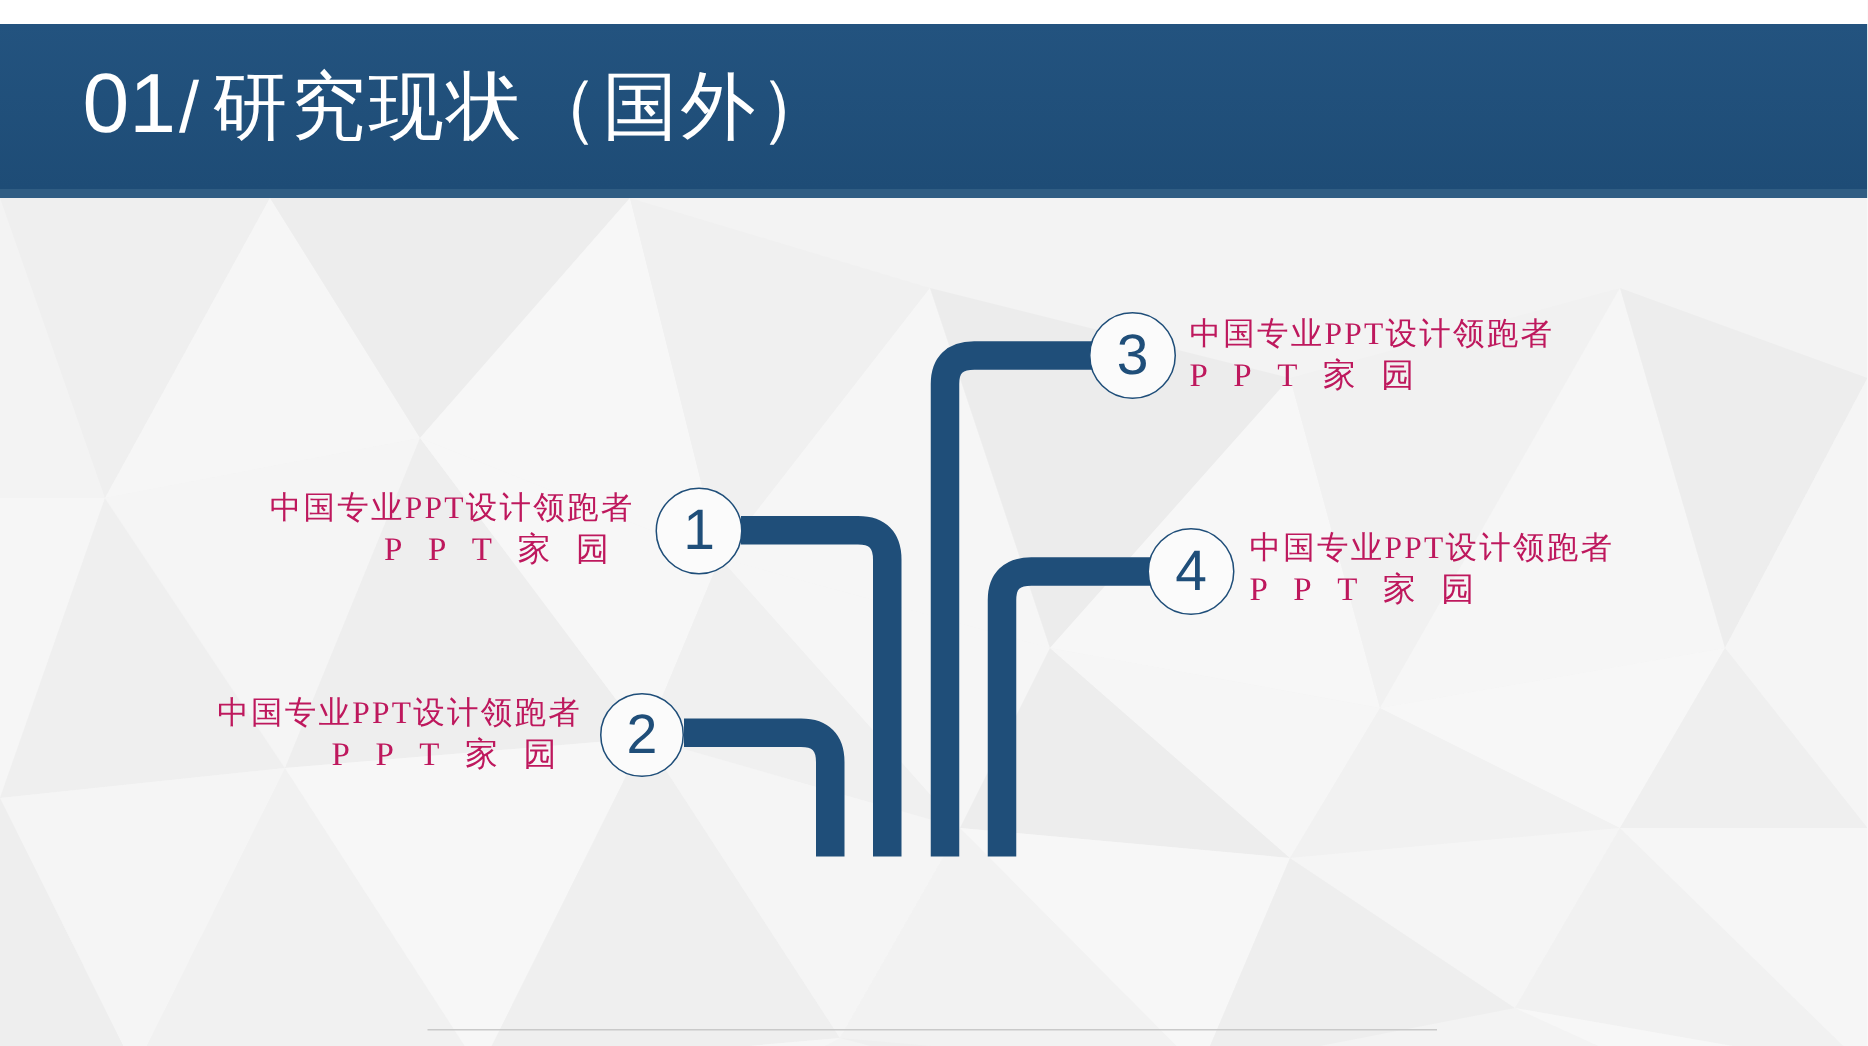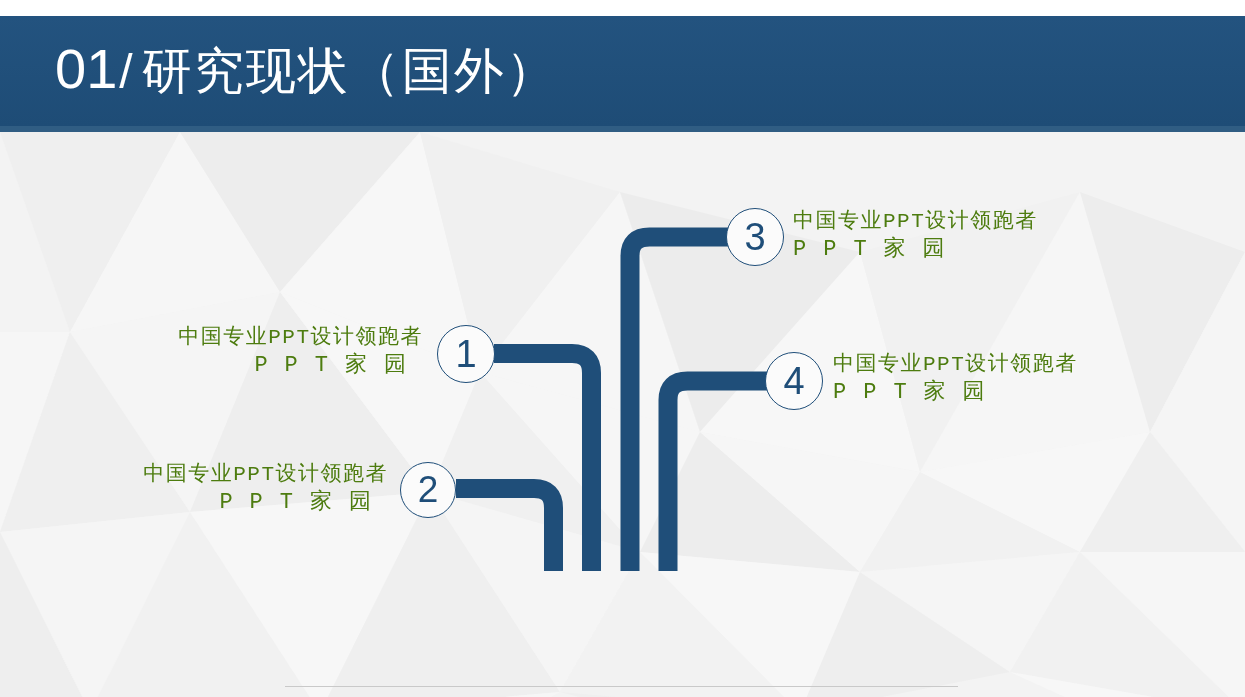--- a/index.html
+++ b/index.html
@@ -117,22 +117,22 @@
     box-sizing: border-box;
   }
   #circle-1 { left: 437px; top: 309px; width: 58px; height: 58px; font-size: 38px; }
   #circle-2 { left: 400px; top: 446px; width: 56px; height: 56px; font-size: 37px; }
   #circle-3 { left: 726px; top: 192px; width: 58px; height: 58px; font-size: 38px; }
   #circle-4 { left: 765px; top: 336px; width: 58px; height: 58px; font-size: 38px; }
 
   
   .node-label {
     position: absolute;
-    color: #4d7c0f;
-    font-family: Liberation Mono, monospace;
+    color: #be185d;
+    font-family: Liberation Serif, serif;
     white-space: nowrap;
   }
   .node-label .line1 {
     font-size: 21px;
     letter-spacing: 1.5px;
     line-height: 28px;
   }
   .node-label .line2 {
     font-size: 22px;
     letter-spacing: 17px;

